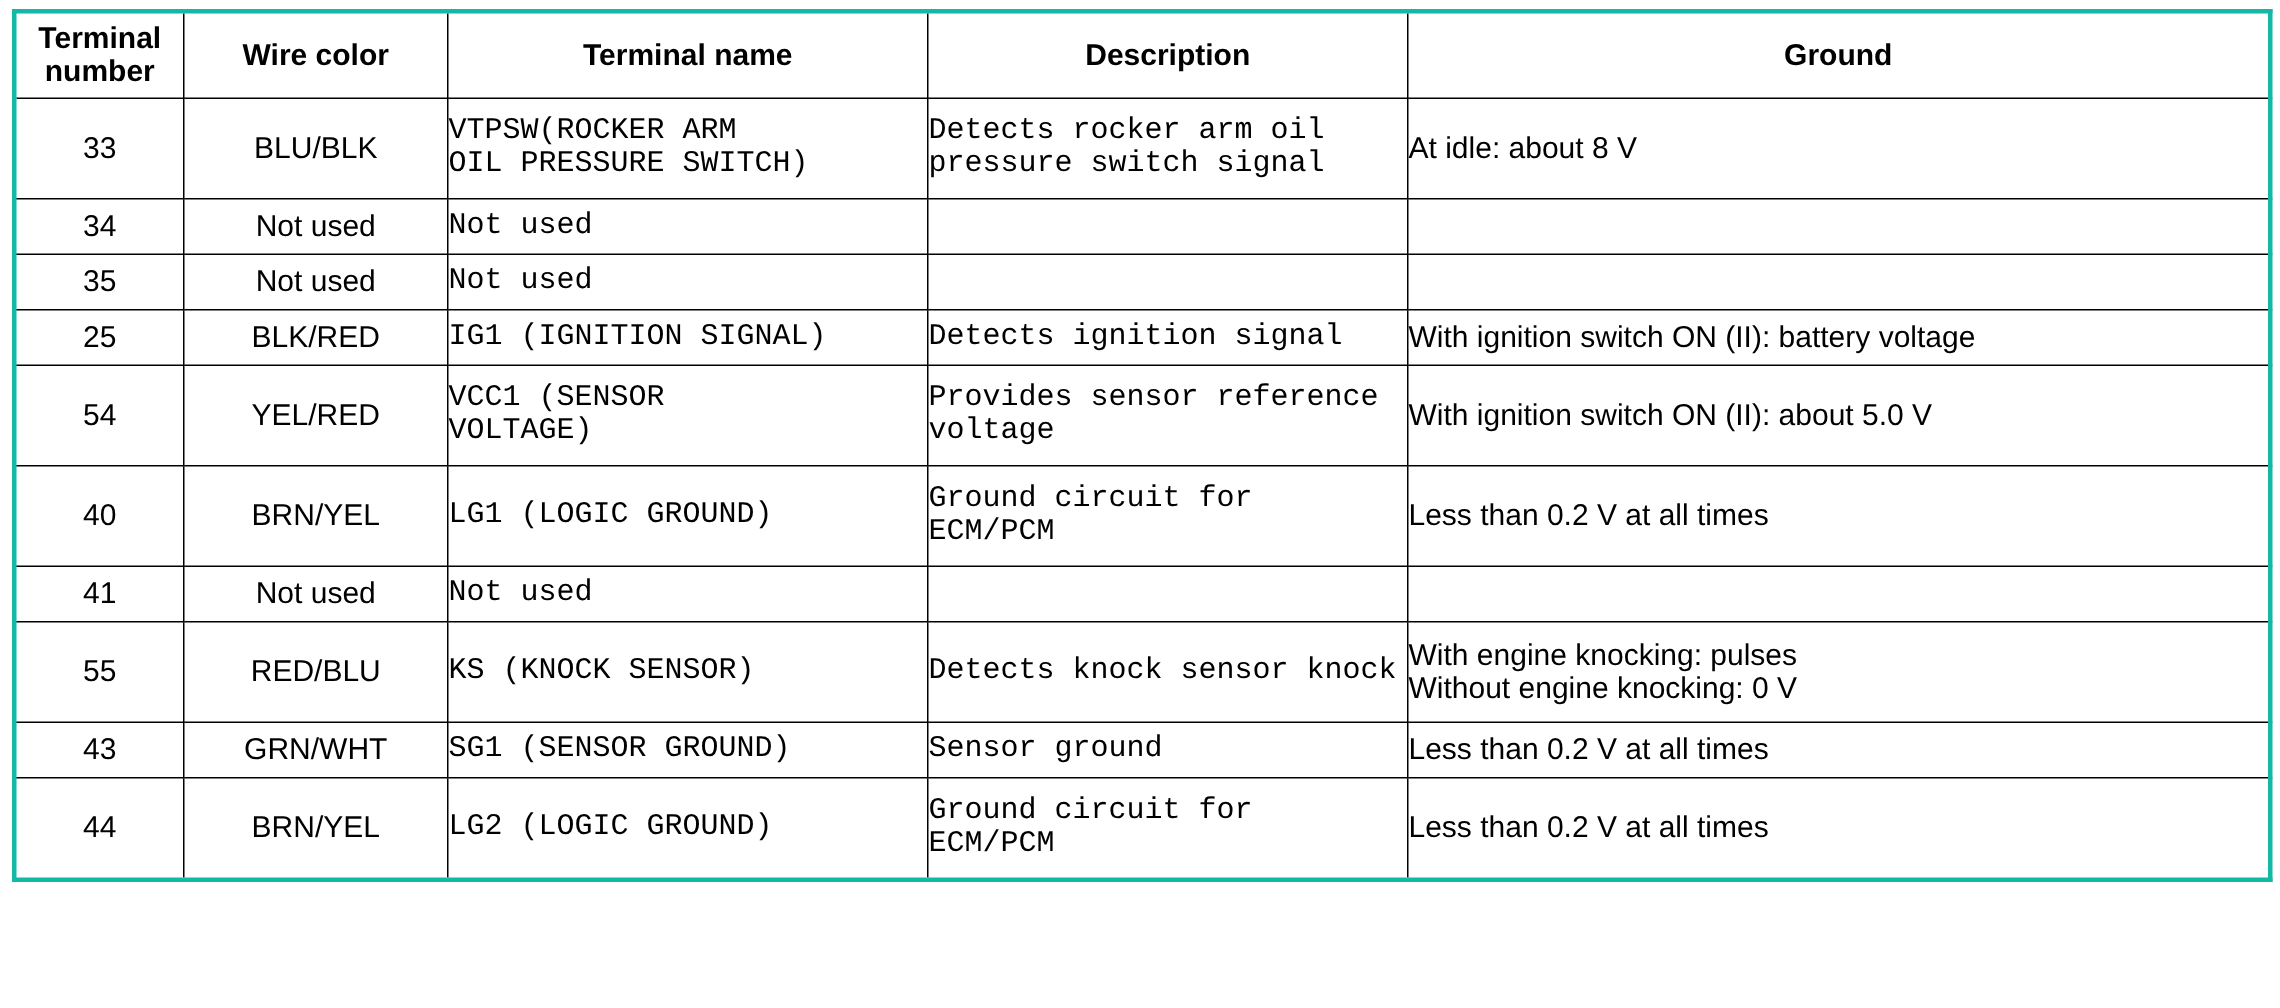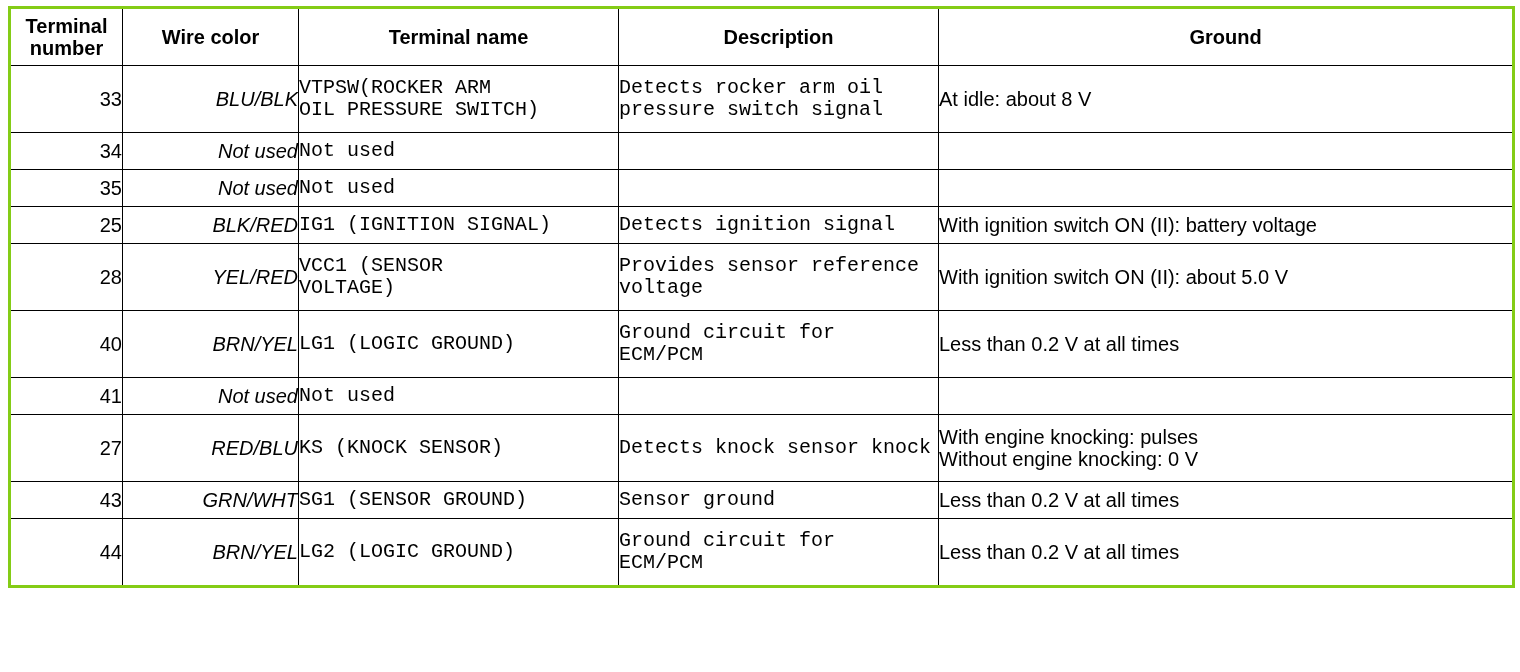--- a/index.html
+++ b/index.html
@@ -19,21 +19,21 @@
     position: absolute;
     left: 8px;
     top: 6px;
     width: 1504px;
   }
 
   table.terminal-table {
     border-collapse: collapse;
     table-layout: fixed;
     width: 1504px;
-    border: 3px solid #84cc16;
+    border: 3px solid #14b8a6;
   }
 
   table.terminal-table col.c-num   { width: 113px; }
   table.terminal-table col.c-wire  { width: 176px; }
   table.terminal-table col.c-name  { width: 320px; }
   table.terminal-table col.c-desc  { width: 320px; }
   table.terminal-table col.c-sig   { width: 575px; }
 
   table.terminal-table th,
   table.terminal-table td {
@@ -48,25 +48,24 @@
     font-weight: bold;
     text-align: center;
     font-size: 21px;
     padding: 5px 4px;
     height: 58px;
     box-sizing: border-box;
   }
   thead tr th { border-bottom: 3px solid #000; }
 
   .cell-num {
-    text-align: right;
+    text-align: center;
   }
   .cell-wire {
-    text-align: right;
-    font-style: italic;
+    text-align: center;
   }
   .cell-name,
   .cell-desc,
   .cell-sig {
     text-align: left;
     padding-left: 5px;
     padding-right: 4px;
   }
 
   .cell-name, .cell-desc {
@@ -126,21 +125,21 @@
           <td class="cell-sig multiline"></td>
         </tr>
         <tr class="r-short">
           <td class="cell-num multiline">25</td>
           <td class="cell-wire multiline">BLK/RED</td>
           <td class="cell-name multiline">IG1 (IGNITION SIGNAL)</td>
           <td class="cell-desc multiline">Detects ignition signal</td>
           <td class="cell-sig multiline">With ignition switch ON (II): battery voltage</td>
         </tr>
         <tr class="r-tall">
-          <td class="cell-num multiline">28</td>
+          <td class="cell-num multiline">54</td>
           <td class="cell-wire multiline">YEL/RED</td>
           <td class="cell-name multiline">VCC1 (SENSOR
 VOLTAGE)</td>
           <td class="cell-desc multiline">Provides sensor reference
 voltage</td>
           <td class="cell-sig multiline">With ignition switch ON (II): about 5.0 V</td>
         </tr>
         <tr class="r-tall">
           <td class="cell-num multiline">40</td>
           <td class="cell-wire multiline">BRN/YEL</td>
@@ -150,21 +149,21 @@
           <td class="cell-sig multiline">Less than 0.2 V at all times</td>
         </tr>
         <tr class="r-short">
           <td class="cell-num multiline">41</td>
           <td class="cell-wire multiline">Not used</td>
           <td class="cell-name multiline">Not used</td>
           <td class="cell-desc multiline"></td>
           <td class="cell-sig multiline"></td>
         </tr>
         <tr class="r-tall">
-          <td class="cell-num multiline">27</td>
+          <td class="cell-num multiline">55</td>
           <td class="cell-wire multiline">RED/BLU</td>
           <td class="cell-name multiline">KS (KNOCK SENSOR)</td>
           <td class="cell-desc multiline">Detects knock sensor knock</td>
           <td class="cell-sig multiline">With engine knocking: pulses
 Without engine knocking: 0 V</td>
         </tr>
         <tr class="r-short">
           <td class="cell-num multiline">43</td>
           <td class="cell-wire multiline">GRN/WHT</td>
           <td class="cell-name multiline">SG1 (SENSOR GROUND)</td>

